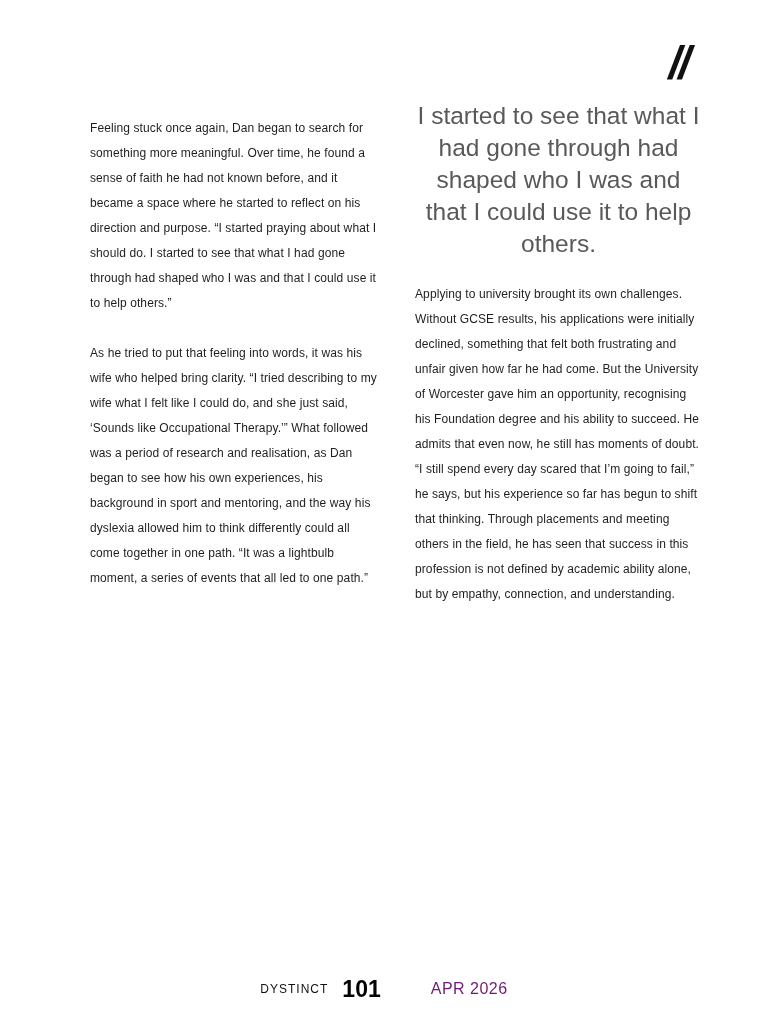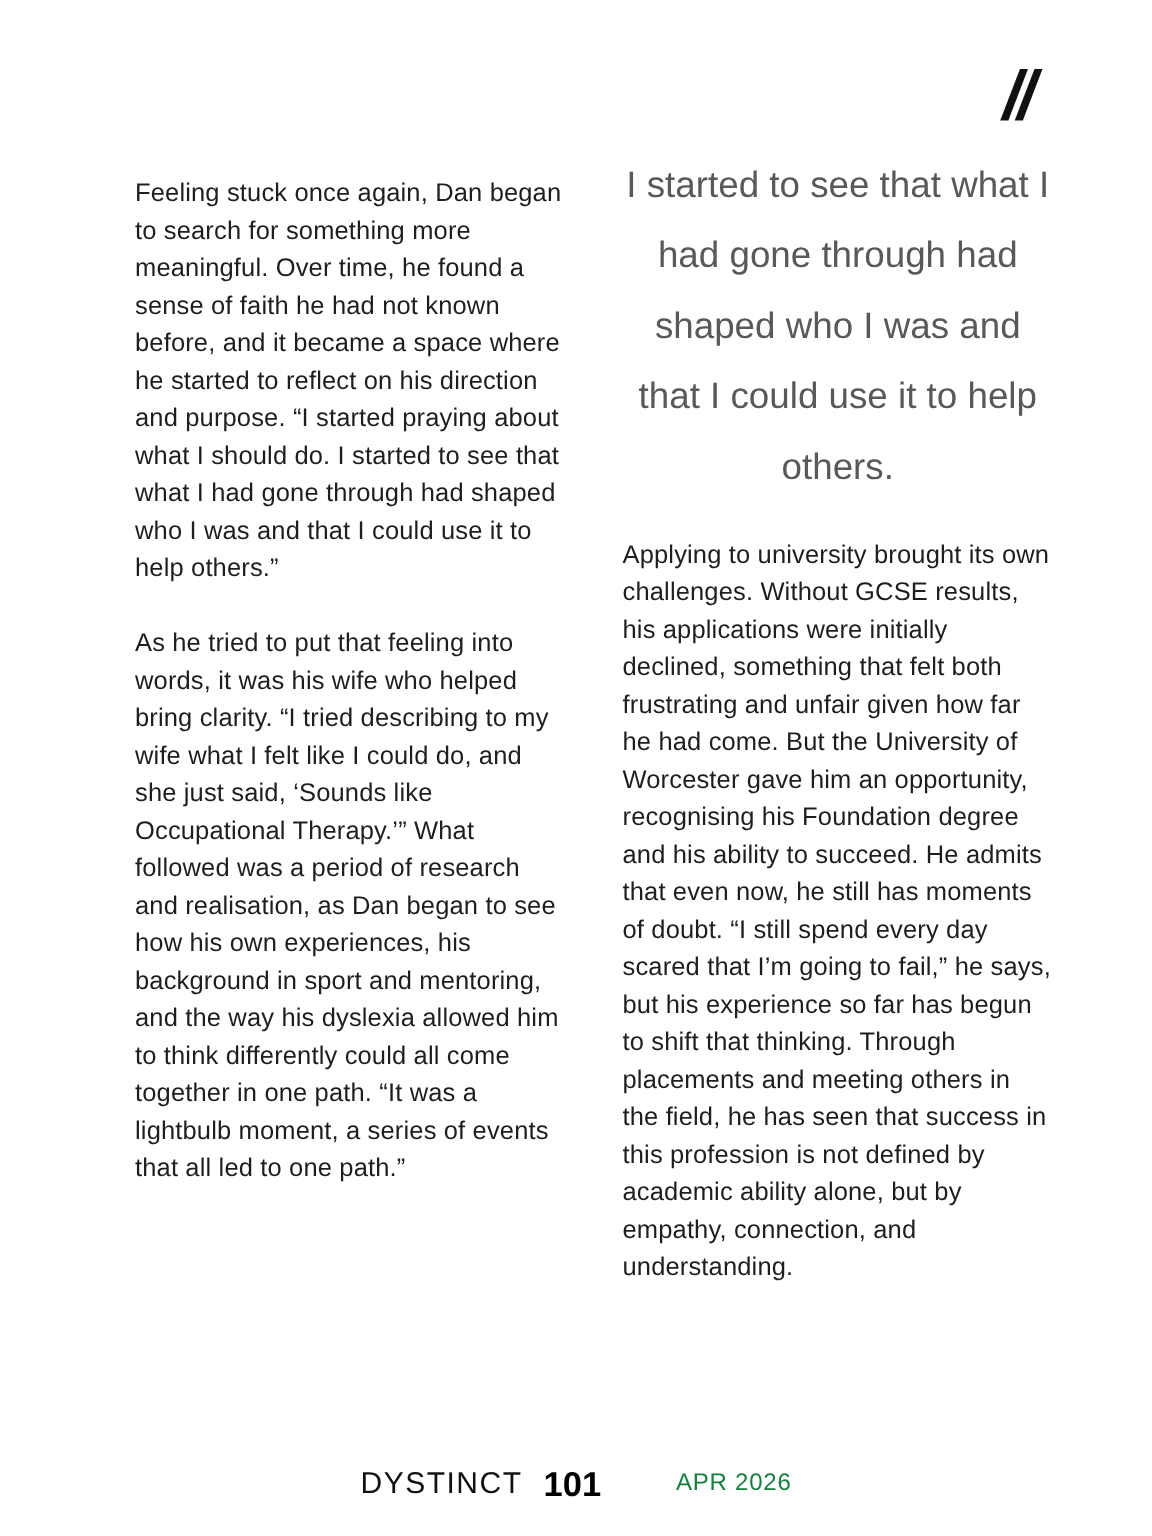--- a/index.html
+++ b/index.html
@@ -33,70 +33,70 @@
     width: 287px;
     flex: 0 0 287px;
   }
   .col-left {
     padding-top: 116px;
   }
   .col-right {
     padding-top: 40px;
   }
   .body-para {
-    font-size: 17px;
+    font-size: 12px;
     line-height: 25px;
     color: #1e1e1e;
     margin: 0 0 25px 0;
     letter-spacing: 0.1px;
   }
   .quote-mark {
     text-align: right;
     font-size: 46px;
     font-weight: 800;
     font-style: italic;
     color: #111111;
     line-height: 1;
     padding-right: 14px;
     letter-spacing: -3px;
     height: 48px;
   }
   .pull-quote {
     font-size: 24.5px;
-    line-height: 47px;
+    line-height: 32px;
     color: #595959;
     text-align: center;
     margin: 12px 0 22px 0;
     font-weight: 400;
   }
   .footer {
     position: absolute;
     left: 0;
     right: 0;
     bottom: 18px;
     height: 34px;
     display: flex;
     align-items: center;
     justify-content: center;
     gap: 14px;
   }
   .footer .mag-name {
-    font-size: 20px;
+    font-size: 12px;
     letter-spacing: 1px;
     color: #111111;
   }
   .footer .page-num {
     font-size: 23px;
     font-weight: 700;
     color: #000000;
   }
   .footer .issue-date {
     font-size: 16px;
     letter-spacing: 0.5px;
-    color: #15803d;
+    color: #701a75;
     margin-left: 36px;
   }
 </style>
 </head>
 <body>
 
 <div class="page">
   <div class="columns">
 
     <div class="col col-left">

